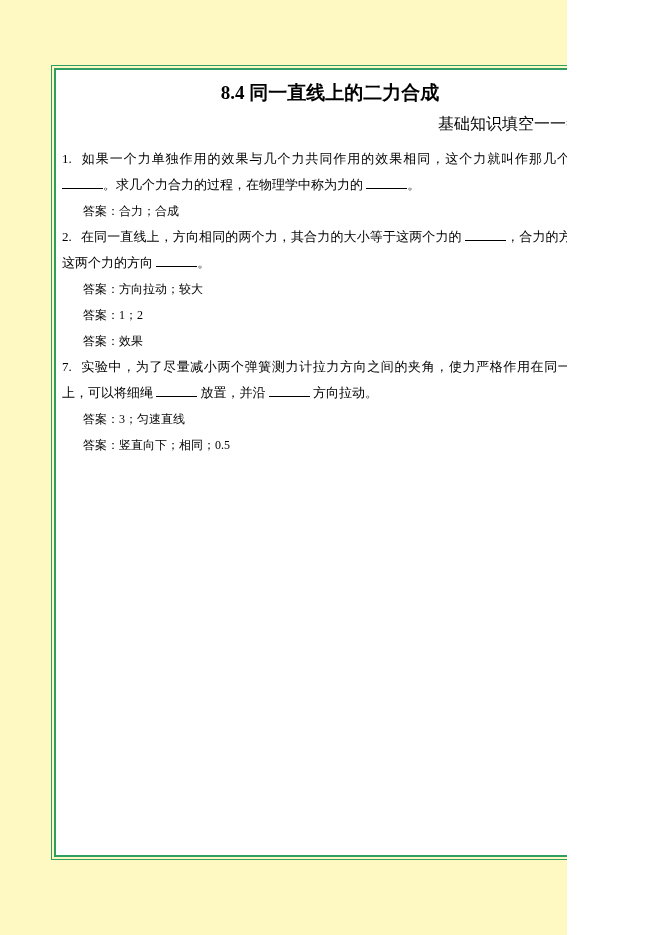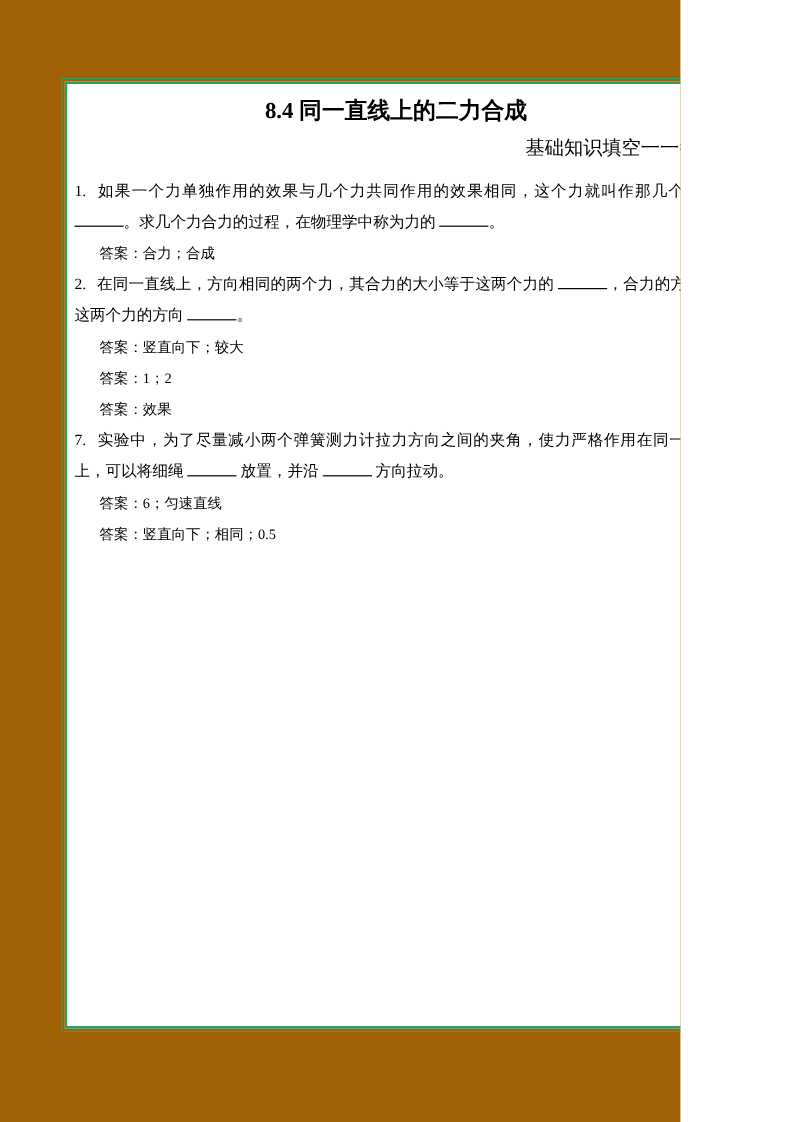--- a/index.html
+++ b/index.html
@@ -2,21 +2,21 @@
 <html style="--frame: #2E9E62; --ink: #000000;"><head>
 <meta charset="utf-8">
 <style>
   :root { --frame: #2E9E62; --ink: #000000; }
   * { box-sizing: border-box; }
   html, body { margin: 0; padding: 0; background: #ffffff; }
   .page {
     position: relative;
     width: 567px;
     height: 935px;
-    background: #a16207;
+    background: #fef9c3;
     overflow: hidden;
     font-family: "Liberation Serif", "DejaVu Serif", serif;
     color: var(--ink);
   }
   .frame {
     position: absolute;
     left: 54px;
     top: 68px;
     width: 552px;
     height: 789px;
@@ -80,40 +80,40 @@
   <div class="q-block">
     <p class="q"><span class="num">1.</span><span class="txt">如果一个力单独作用的效果与几个力共同作用的效果相同，这个力就叫作那几个力的 <span class="blank"></span>。求几个力合力的过程，在物理学中称为力的 <span class="blank"></span>。</span></p>
     <p class="a"><span class="a-label">答案：</span><span class="a-val">合力；合成</span></p>
   </div>
 
   <div class="q-block">
     <p class="q"><span class="num">2.</span><span class="txt">在同一直线上，方向相同的两个力，其合力的大小等于这两个力的 <span class="blank"></span>，合力的方向与这两个力的方向 <span class="blank"></span>。</span></p>
   </div>
 
   <div class="q-block">
-    <p class="a"><span class="a-label">答案：</span><span class="a-val">竖直向下；较大</span></p>
+    <p class="a"><span class="a-label">答案：</span><span class="a-val">方向拉动；较大</span></p>
   </div>
 
   <div class="q-block">
     <p class="a"><span class="a-label">答案：</span><span class="a-val">1；2</span></p>
   </div>
 
   <div class="q-block">
   </div>
 
   <div class="q-block">
     <p class="a"><span class="a-label">答案：</span><span class="a-val">效果</span></p>
   </div>
 
   <div class="q-block">
     <p class="q"><span class="num">7.</span><span class="txt">实验中，为了尽量减小两个弹簧测力计拉力方向之间的夹角，使力严格作用在同一直线上，可以将细绳 <span class="blank"></span> 放置，并沿 <span class="blank"></span> 方向拉动。</span></p>
   </div>
 
   <div class="q-block">
-    <p class="a"><span class="a-label">答案：</span><span class="a-val">6；匀速直线</span></p>
+    <p class="a"><span class="a-label">答案：</span><span class="a-val">3；匀速直线</span></p>
   </div>
 
   <div class="q-block">
     <p class="a"><span class="a-label">答案：</span><span class="a-val">竖直向下；相同；0.5</span></p>
   </div>
 
 </div>
   </div>
 </div>
 

